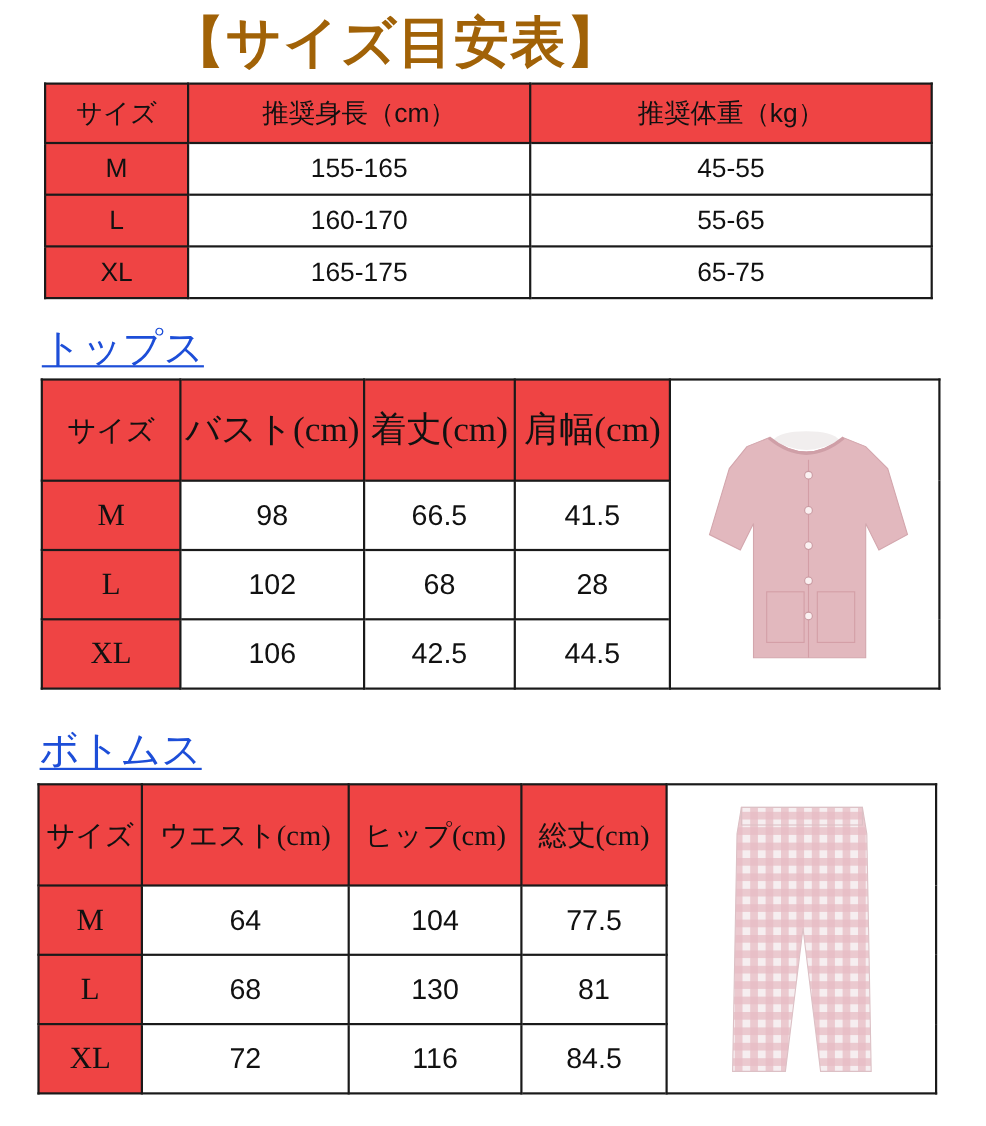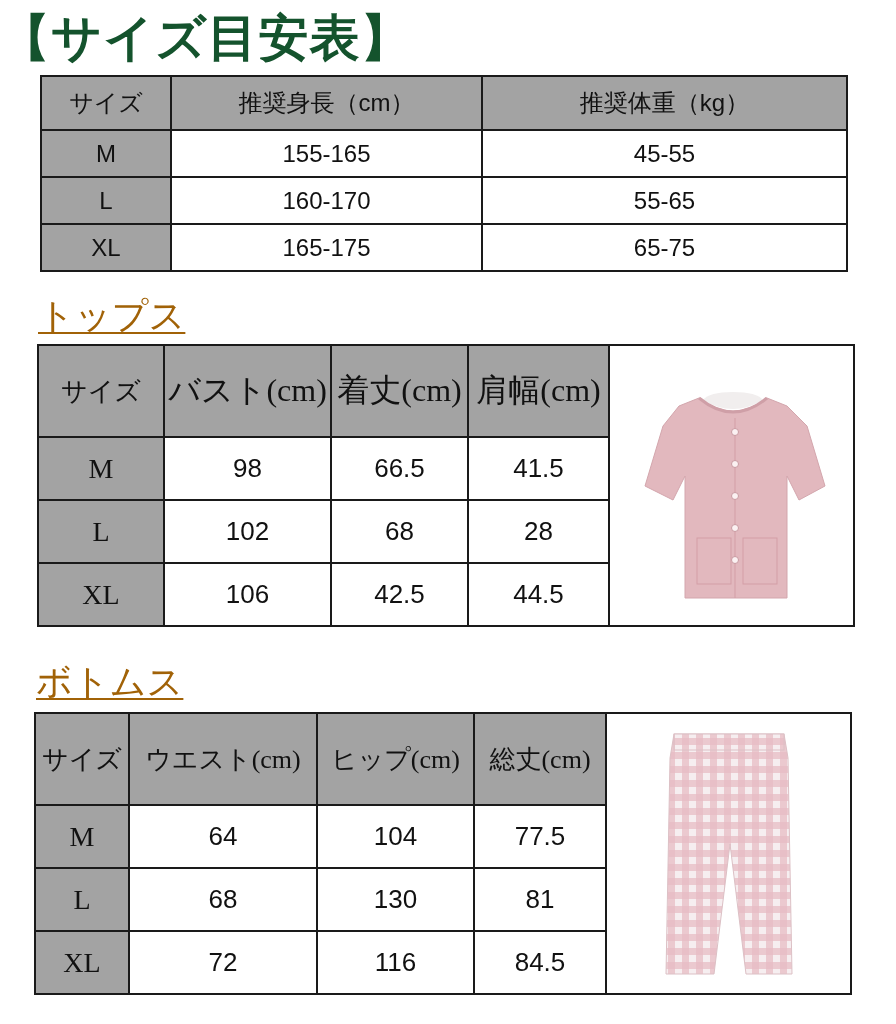--- a/index.html
+++ b/index.html
@@ -1,37 +1,37 @@
 <!DOCTYPE html>
 <html><head>
 <meta charset="utf-8">
 <style>
   html, body { margin: 0; padding: 0; background: #ffffff; }
   body { width: 896px; height: 1024px; position: relative; overflow: hidden; font-family: "DejaVu Sans", sans-serif; color: #111; }
 
   .title {
-    position: absolute; left: 0; top: 6px; width: 720px; 
+    position: absolute; left: 0; top: 6px; width: 720px; text-align: center;
     font-family: "DejaVu Sans", sans-serif; font-weight: bold;
-    font-size: 50px; line-height: 64px; color: #14532d; letter-spacing: 1px;
+    font-size: 50px; line-height: 64px; color: #a16207; letter-spacing: 1px;
   }
 
   table { border-collapse: collapse; position: absolute; table-layout: fixed; }
   td { border: 2px solid #1a1a1a; text-align: center; vertical-align: middle; padding: 0; }
-  .pink { background: #a3a3a3; }
+  .pink { background: #ef4444; }
 
   
   #t1 { left: 40px; top: 75px; width: 806px; }
   #t1 td { font-family: "Liberation Sans", sans-serif; font-size: 24px; }
   #t1 .hdr td { height: 52px; }
   #t1 .row td { height: 45px; }
 
   .section {
     position: absolute; font-family: Liberation Sans, sans-serif;
     font-size: 36px; line-height: 44px; text-decoration: underline;
-    text-decoration-thickness: 2px; text-underline-offset: 4px; color: #a16207;
+    text-decoration-thickness: 2px; text-underline-offset: 4px; color: #1d4ed8;
   }
   #sec-tops { left: 38px; top: 294px; }
   #sec-bottoms { left: 36px; top: 660px; }
 
   
   #t2 { left: 37px; top: 344px; width: 816px; }
   #t2 .hdr td { height: 90px; font-family: "Liberation Serif", serif; font-size: 32px; }
   #t2 .hdr td.sz { font-family: "DejaVu Sans", sans-serif; font-size: 26px; }
   #t2 .row td { height: 61px; font-family: "Liberation Sans", sans-serif; font-size: 26px; }
   #t2 .row td.sz { font-family: "Liberation Serif", serif; font-size: 28px; }

